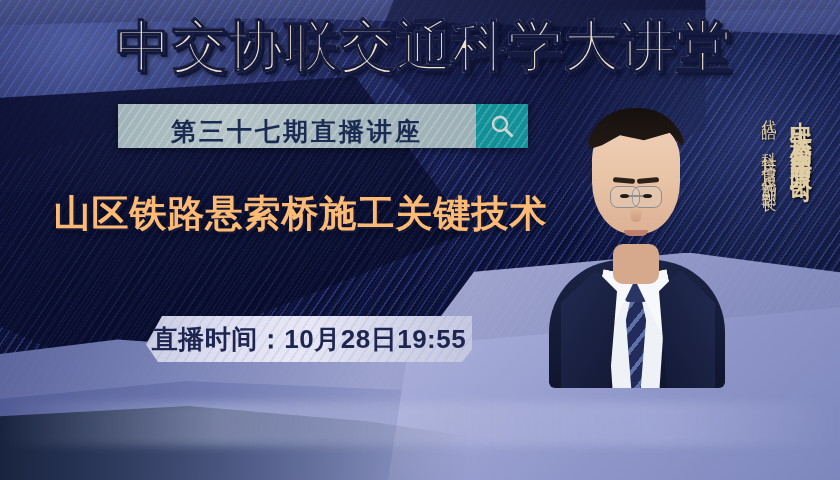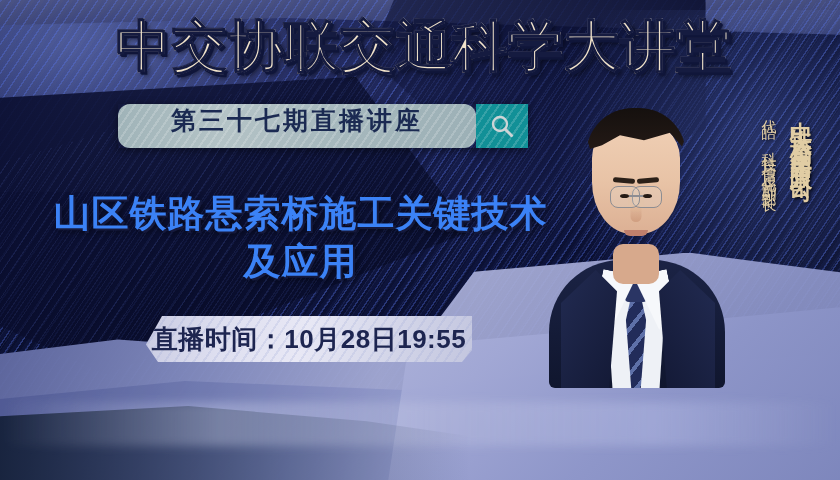--- a/index.html
+++ b/index.html
@@ -118,22 +118,22 @@
 
   
   .sub-bar{
     position:absolute;left:118px;top:104px;width:410px;height:44px;
     display:flex;align-items:stretch;
     box-shadow:0 2px 8px rgba(0,0,0,.45);
   }
   .sub-bar-text{
     flex:1;
     background:linear-gradient(100deg,#9fb3b8 0%,#b4c3c6 30%,#a6b8bd 60%,#9cb0b6 100%);
-    display:flex;align-items:flex-start;justify-content:center;
-    position:relative;overflow:hidden;border-radius:12px;
+    display:flex;align-items:flex-end;justify-content:center;
+    position:relative;overflow:hidden;
   }
   .sub-bar-text::after{
     content:"";position:absolute;inset:0;
     background-image:repeating-linear-gradient(-56deg,rgba(255,255,255,0) 0 5px,rgba(255,255,255,.32) 5px 7px);
     opacity:.55;
   }
   .sub-bar-label{
     position:relative;z-index:2;
     font-size:25px;font-weight:bold;letter-spacing:3px;
     color:#1b2a52;
@@ -147,21 +147,21 @@
     content:"";position:absolute;inset:0;
     background-image:repeating-linear-gradient(-56deg,rgba(255,255,255,0) 0 5px,rgba(255,255,255,.16) 5px 7px);
   }
   .sub-bar-icon svg{position:relative;z-index:2;}
 
   
   .lecture-title{
     position:absolute;left:28px;top:190px;width:545px;
     text-align:center;
     font-size:37px;line-height:48px;font-weight:bold;letter-spacing:1px;
-    color:#3b82f6;
+    color:#fdba74;
     text-shadow:2px 2px 0 #15193c,3px 3px 6px rgba(0,0,0,.6);
   }
   .lecture-title .l2{display:block;}
 
   
   .time-banner{
     position:absolute;left:146px;top:316px;width:326px;height:46px;
     background:linear-gradient(105deg,#c9cbe2 0%,#dedff0 24%,#e8e8f5 48%,#d4d6e9 74%,#c3c6df 100%);
     clip-path:polygon(16px 0,100% 0,100% 74%,calc(100% - 10px) 100%,12px 100%,0 62%);
     display:flex;align-items:center;justify-content:center;
@@ -358,21 +358,20 @@
     <div class="sub-bar-icon">
       <svg width="26" height="26" viewBox="0 0 26 26">
         <circle cx="11" cy="11" r="7" fill="none" stroke="#cdd4d6" stroke-width="2.4"></circle>
         <line x1="16" y1="16" x2="22.5" y2="22.5" stroke="#cdd4d6" stroke-width="3" stroke-linecap="round"></line>
       </svg>
     </div>
   </div>
 
   <div class="lecture-title">
     <span>山区铁路悬索桥施工关键技术</span>
-    <span class="l2">及应用</span>
   </div>
 
   <div class="time-banner">
     <span class="time-text">直播时间：10月28日19:55</span>
   </div>
 
   <div class="vtext v-company">中铁大桥局集团有限公司</div>
   <div class="vtext v-name">代皓 科技与信息化部副部长</div>
 
 

